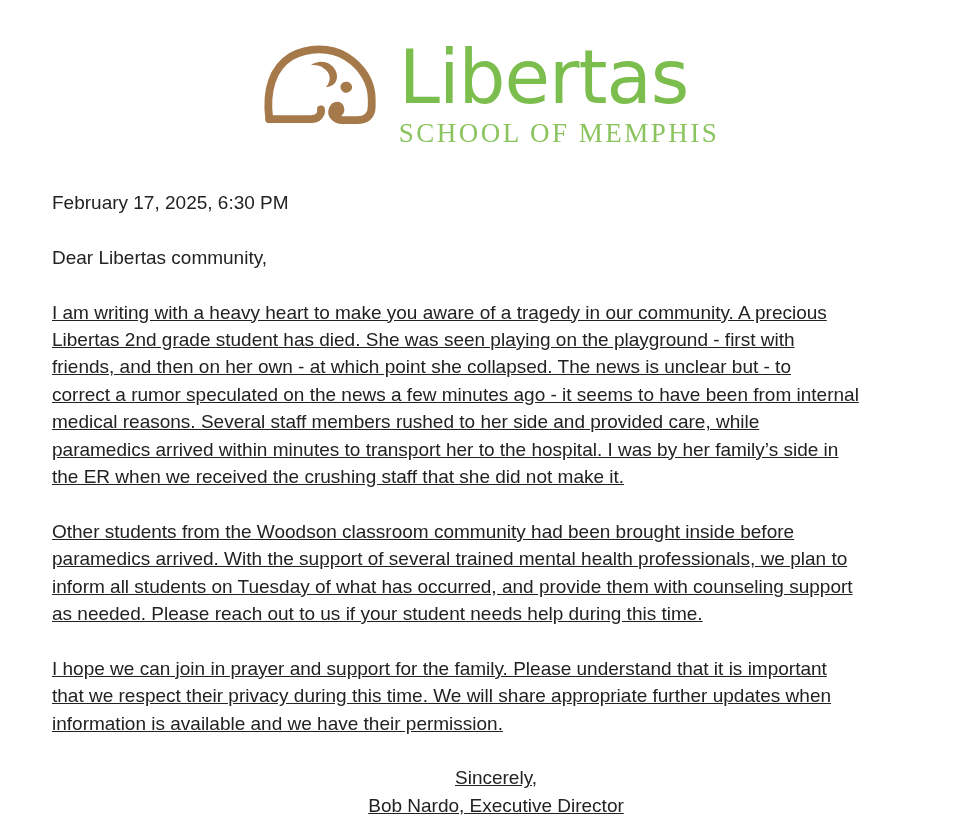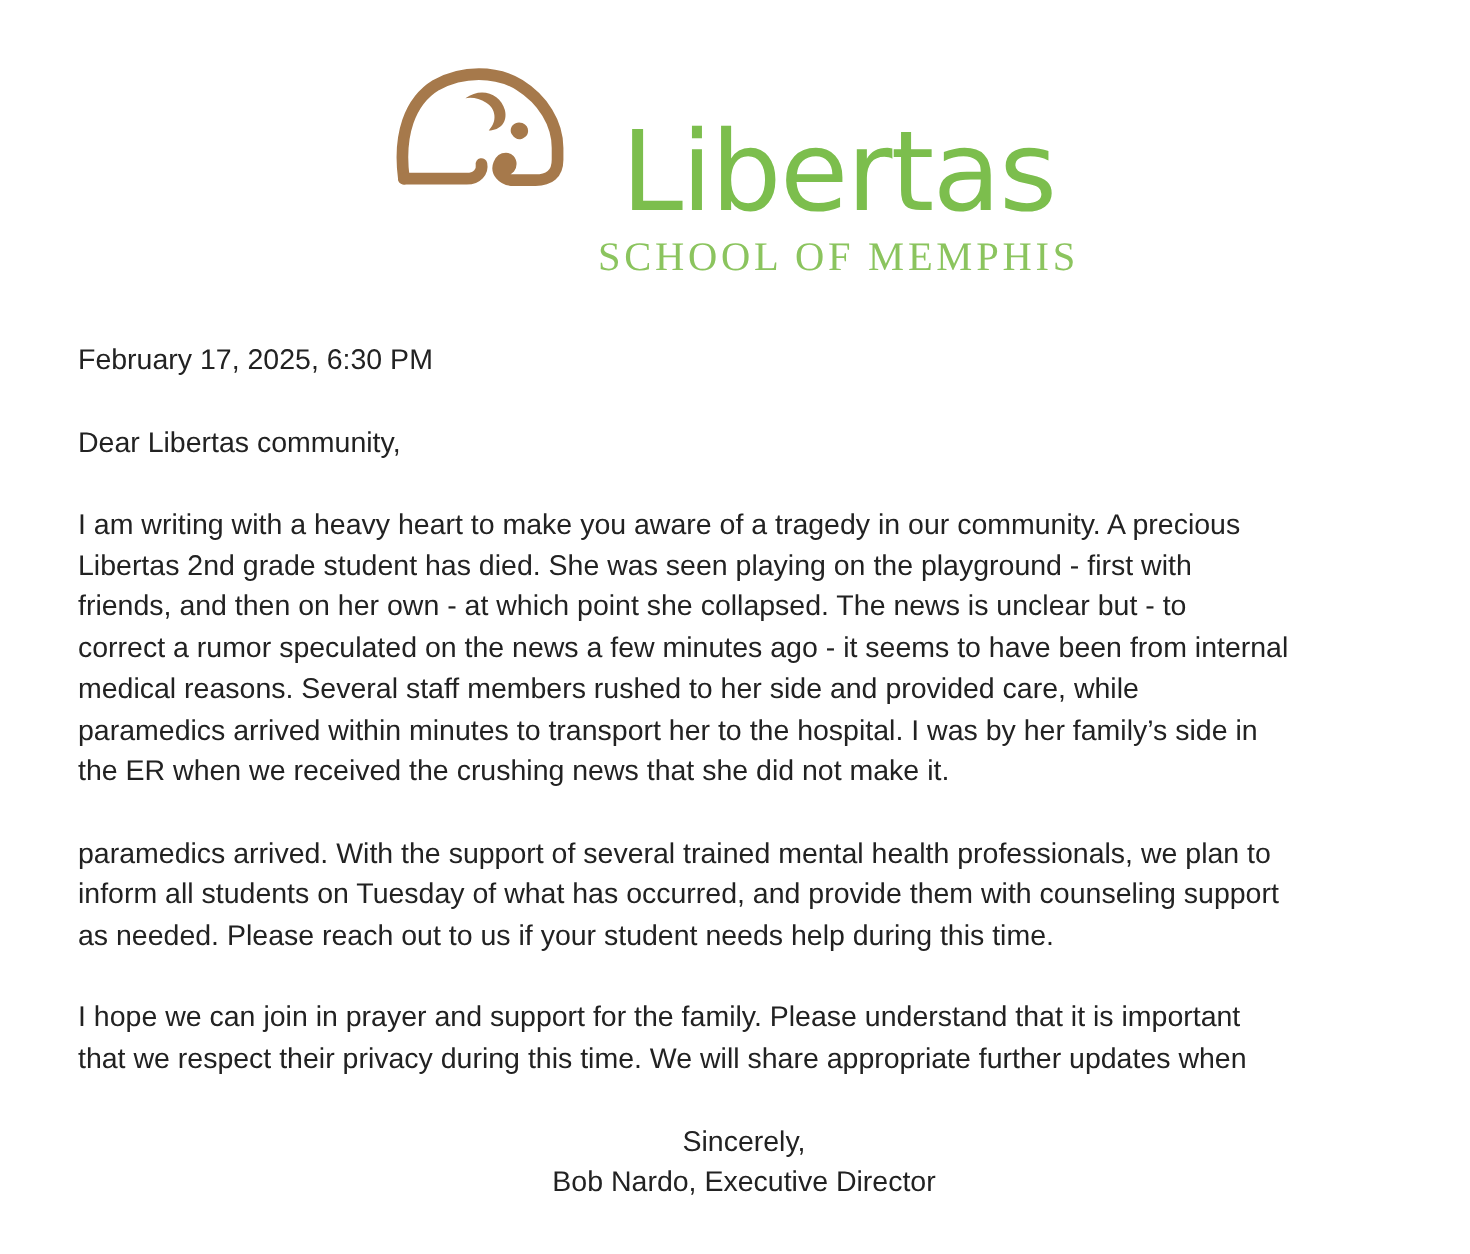--- a/index.html
+++ b/index.html
@@ -23,22 +23,20 @@
     padding-top: 42px;
     gap: 20px;
   }
   .bison {
     flex: 0 0 auto;
     margin-top: 3px;
   }
   .logo-textcol {
     display: flex;
     flex-direction: column;
-    align-items: center;
-    margin-top: 38px;
   }
   .wordmark {
     font-family: "DejaVu Sans", sans-serif;
     font-weight: 500;
     font-size: 74px;
     line-height: 0.95;
     letter-spacing: -1px;
     color: var(--logo-green, #7CBE4D);
   }
   .logo-subtitle {
@@ -54,20 +52,21 @@
     margin: 40px 40px 0 52px;
     font-size: 19px;
     line-height: 27.4px;
     color: var(--text-color, #222222);
   }
   .para {
     margin: 0 0 27.4px 0;
   }
   .line {
     white-space: pre;
+    text-decoration: underline;
   }
   .signature .line {
     white-space: pre;
     text-align: center;
   }
 </style>
 </head>
 <body>
 
 <div class="page">
@@ -110,30 +109,32 @@
     <div class="para salutation">Dear Libertas community,</div>
 
     <div id="paragraphs">
         <div class="para">
           <div class="line">I am writing with a heavy heart to make you aware of a tragedy in our community. A precious</div>
           <div class="line">Libertas 2nd grade student has died. She was seen playing on the playground - first with</div>
           <div class="line">friends, and then on her own - at which point she collapsed. The news is unclear but - to</div>
           <div class="line">correct a rumor speculated on the news a few minutes ago - it seems to have been from internal</div>
           <div class="line">medical reasons. Several staff members rushed to her side and provided care, while</div>
           <div class="line">paramedics arrived within minutes to transport her to the hospital. I was by her family’s side in</div>
-          <div class="line">the ER when we received the crushing news that she did not make it.</div>
+          <div class="line">the ER when we received the crushing staff that she did not make it.</div>
         </div>
         <div class="para">
+          <div class="line">Other students from the Woodson classroom community had been brought inside before</div>
           <div class="line">paramedics arrived. With the support of several trained mental health professionals, we plan to</div>
           <div class="line">inform all students on Tuesday of what has occurred, and provide them with counseling support</div>
           <div class="line">as needed. Please reach out to us if your student needs help during this time.</div>
         </div>
         <div class="para">
           <div class="line">I hope we can join in prayer and support for the family. Please understand that it is important</div>
           <div class="line">that we respect their privacy during this time. We will share appropriate further updates when</div>
+          <div class="line">information is available and we have their permission.</div>
         </div>
       </div>
 
     <div class="signature">
       <div class="line">Sincerely,</div>
       <div class="line">Bob Nardo, Executive Director</div>
     </div>
   </main>
 
 </div>

